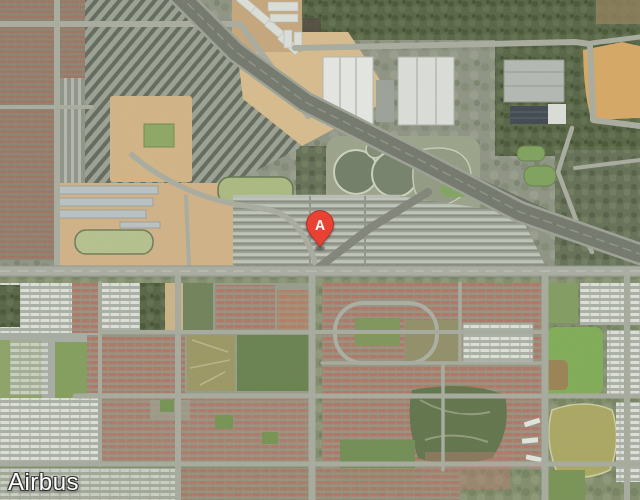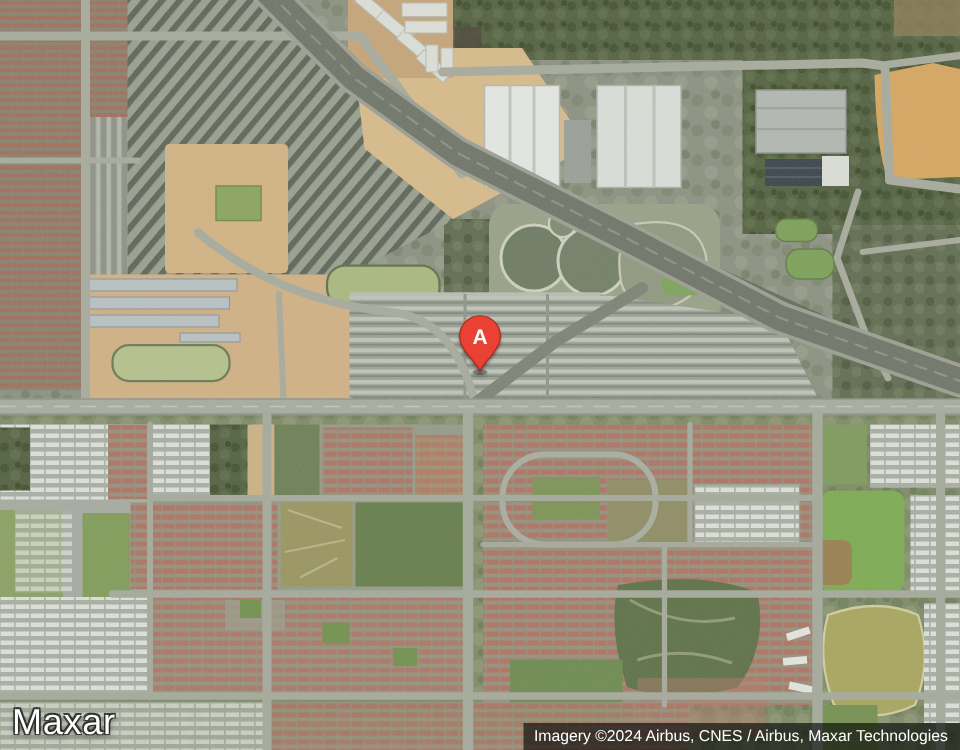--- a/index.html
+++ b/index.html
@@ -267,19 +267,16 @@
 
   <rect x="0" y="0" width="640" height="500" filter="url(#grain)" opacity="0.13"></rect>
 
   <g filter="url(#pinshadow)">
     <ellipse cx="320" cy="248" rx="5" ry="2" fill="rgba(0,0,0,0.3)"></ellipse>
     <path d="M320 247 C316.5 240 306.5 233.5 306.5 224 A13.5 13.5 0 1 1 333.5 224 C333.5 233.5 323.5 240 320 247 Z" fill="#E94335" stroke="#A8271D" stroke-width="0.8"></path>
     <text x="320" y="229.5" text-anchor="middle" font-family="Liberation Sans, sans-serif" font-size="14" font-weight="bold" fill="#FFFFFF">A</text>
   </g>
 </svg>
 
-  <div class="google-logo">Maxar</div>
-
-  <div class="attribution-bar">
-    <span>Imagery ©2024 Airbus, CNES / Airbus, Maxar Technologies</span>
-  </div>
+  <div class="google-logo">Airbus</div>
+
 
 </div>
 
 </body></html>

